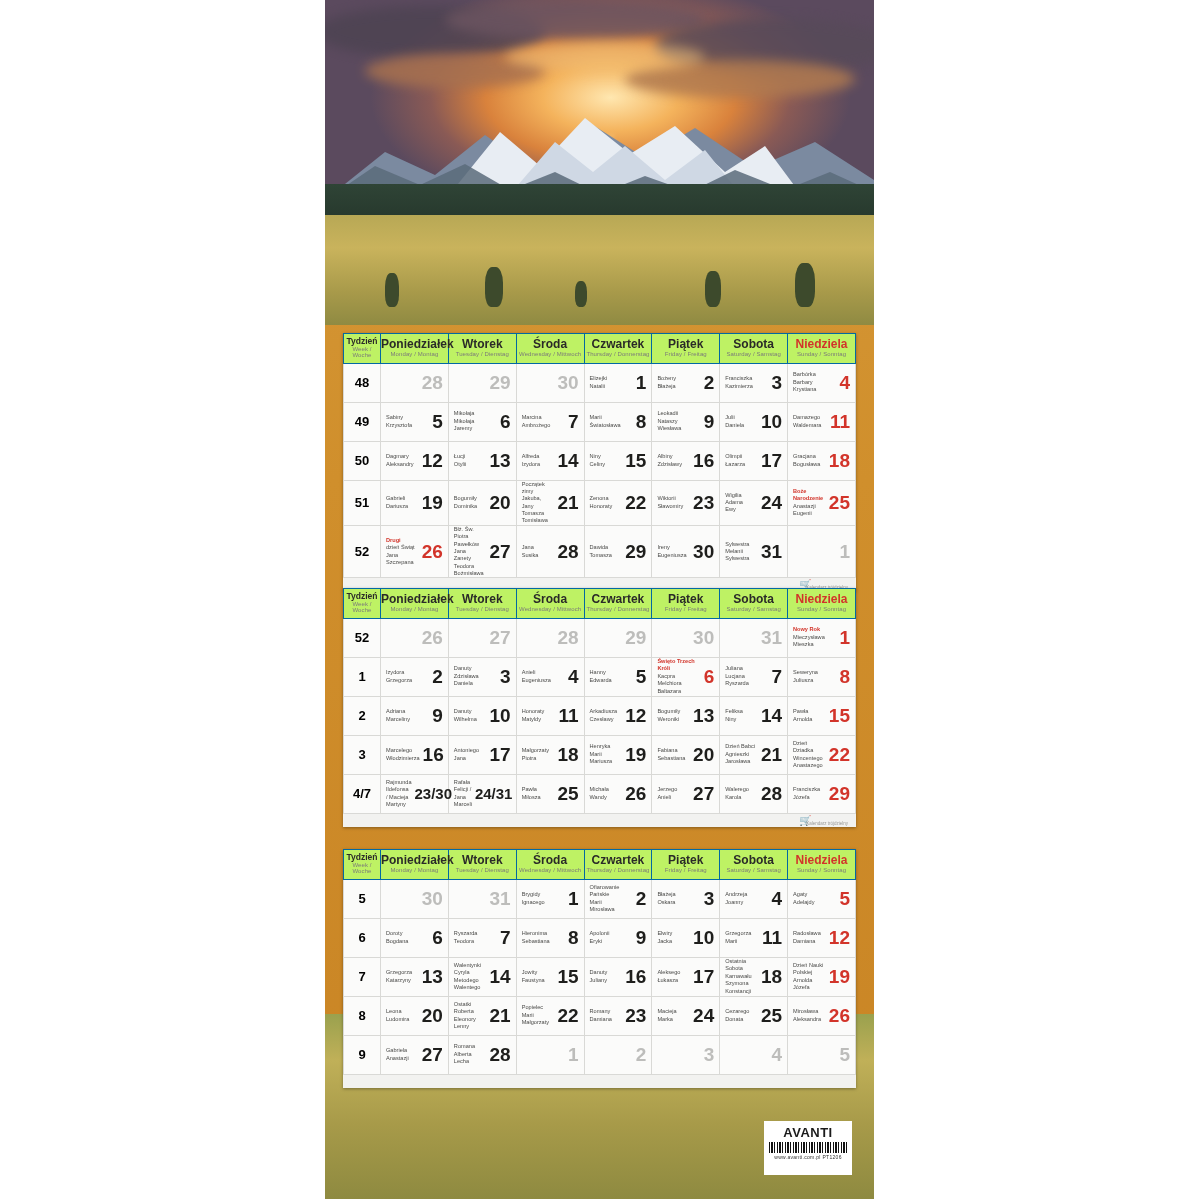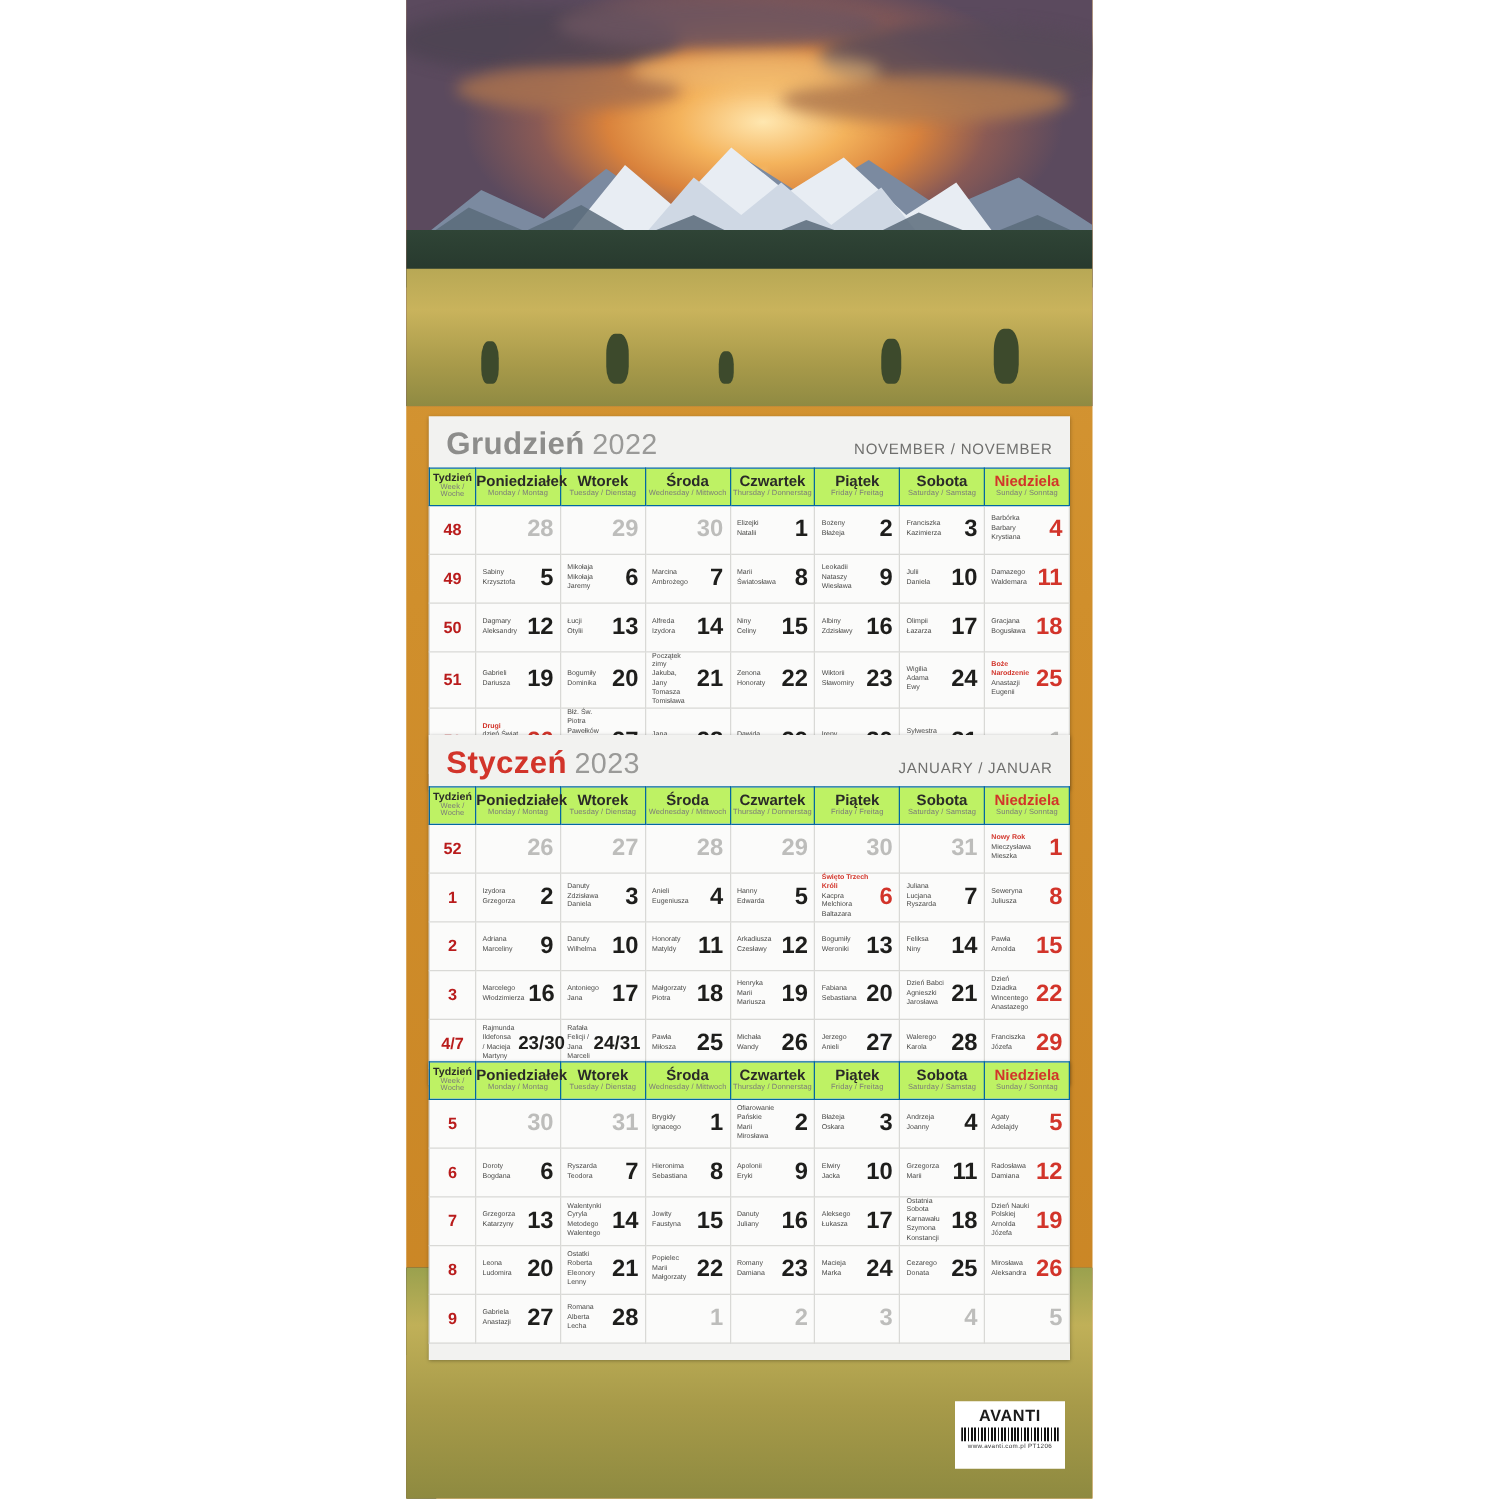--- a/index.html
+++ b/index.html
@@ -56,21 +56,21 @@
 
   table.cal{width:100%;border-collapse:collapse;table-layout:fixed;}
   table.cal th{background:#bef264;border:1px solid #0369a1;padding:3px 0 4px 0;line-height:1.05;}
   table.cal th .d1{font-size:12px;font-weight:bold;color:#2a2a28;}
   table.cal th .d2{font-size:6px;font-weight:normal;color:#7b7b79;letter-spacing:.1px;}
   table.cal th.sun .d1{color:#d2342a;}
   table.cal th.wk{width:36px;}
   table.cal th.wk .d1{font-size:8.5px;}
 
   table.cal td{border:1px solid #d9d9d6;background:#fbfbfa;height:38px;vertical-align:middle;padding:0 5px;}
-  td.wk{background:#e9e9e6;text-align:center;font-size:13px;color:#b91c1c;font-weight:bold;}
+  td.wk{background:#e9e9e6;text-align:center;font-size:13px;color:#000000;font-weight:bold;}
   .cell{display:flex;align-items:center;justify-content:space-between;gap:3px;}
   .names{font-size:5.6px;line-height:1.32;color:#4a4a48;text-align:left;flex:1;}
   .names .hl{color:#d2342a;font-weight:bold;}
   .num{font-size:19px;font-weight:bold;color:#1e1e1c;text-align:right;white-space:nowrap;}
   .num.small{font-size:15px;}
   .num.red{color:#d2342a;}
   .num.grey{color:#bdbdbb;}
   .names.grey{color:#c2c2c0;}
   td.out{background:#f4f4f2;}
   .m-foot{position:relative;height:13px;}
@@ -116,24 +116,20 @@
     <div class="photo-bottom">
       <div class="sky2"></div>
       <div class="meadow2"></div>
       <div class="tree" style="left:48px;bottom:60px;width:26px;height:70px;background:#3b5130;"></div>
       <div class="tree" style="left:200px;bottom:74px;width:16px;height:38px;background:#6a6a44;"></div>
       <div class="tree" style="left:340px;bottom:78px;width:22px;height:46px;background:#5d6340;"></div>
       <div class="tree" style="left:470px;bottom:72px;width:24px;height:52px;background:#4e5a36;"></div>
     </div>
 
     <div class="month m1">
-        <div class="m-head">
-          <div class="m-title m-grey">Grudzień<span class="yr">2022</span></div>
-          <div class="m-sub">NOVEMBER / NOVEMBER</div>
-        </div>
         <table class="cal">
           <thead>
             <tr>
               <th class="wk">
                 <div class="d1">Tydzień</div>
                 <div class="d2">Week / Woche</div>
               </th>
               <th class="">
                 <div class="d1">Poniedziałek</div>
                 <div class="d2">Monday / Montag</div>
@@ -391,24 +387,20 @@
               </td>
             </tr>
           </tbody>
         </table>
         <div class="m-foot">
           <span class="cart">🛒</span>
           <span class="lbl">Kalendarz trójdzielny</span>
         </div>
       </div>
     <div class="month m2">
-        <div class="m-head">
-          <div class="m-title m-red">Styczeń<span class="yr">2023</span></div>
-          <div class="m-sub">JANUARY / JANUAR</div>
-        </div>
         <table class="cal">
           <thead>
             <tr>
               <th class="wk">
                 <div class="d1">Tydzień</div>
                 <div class="d2">Week / Woche</div>
               </th>
               <th class="">
                 <div class="d1">Poniedziałek</div>
                 <div class="d2">Monday / Montag</div>

